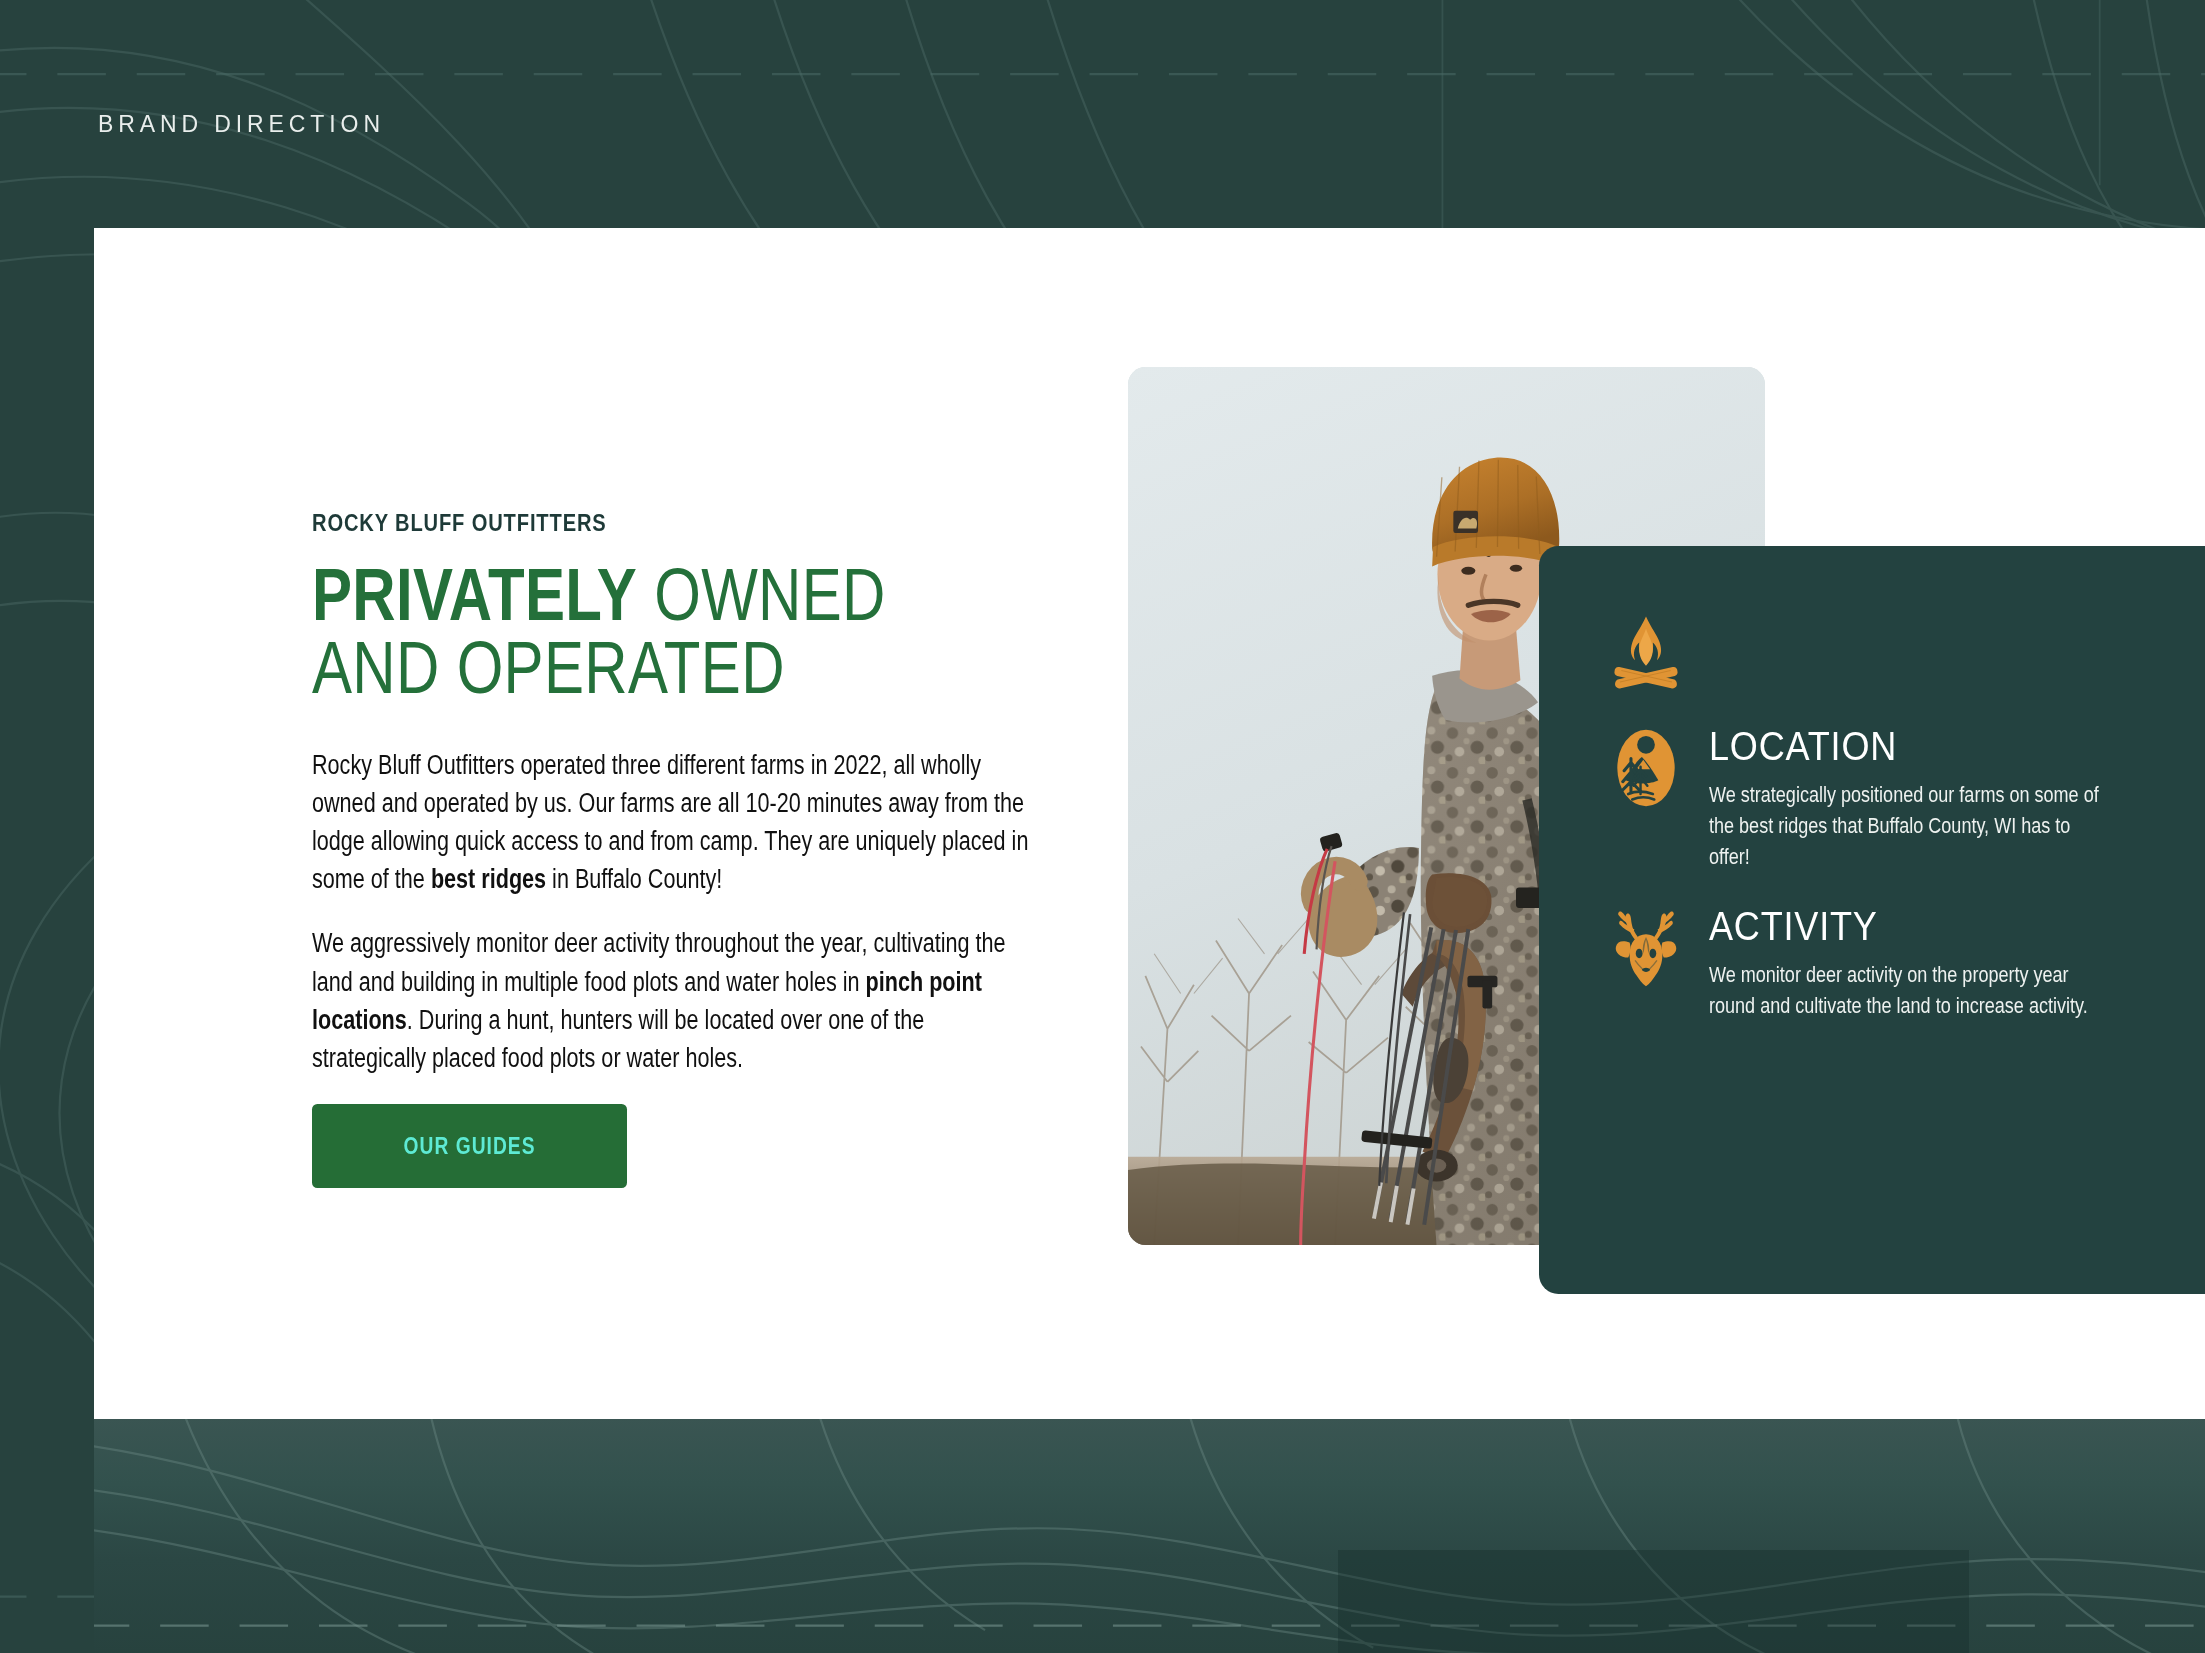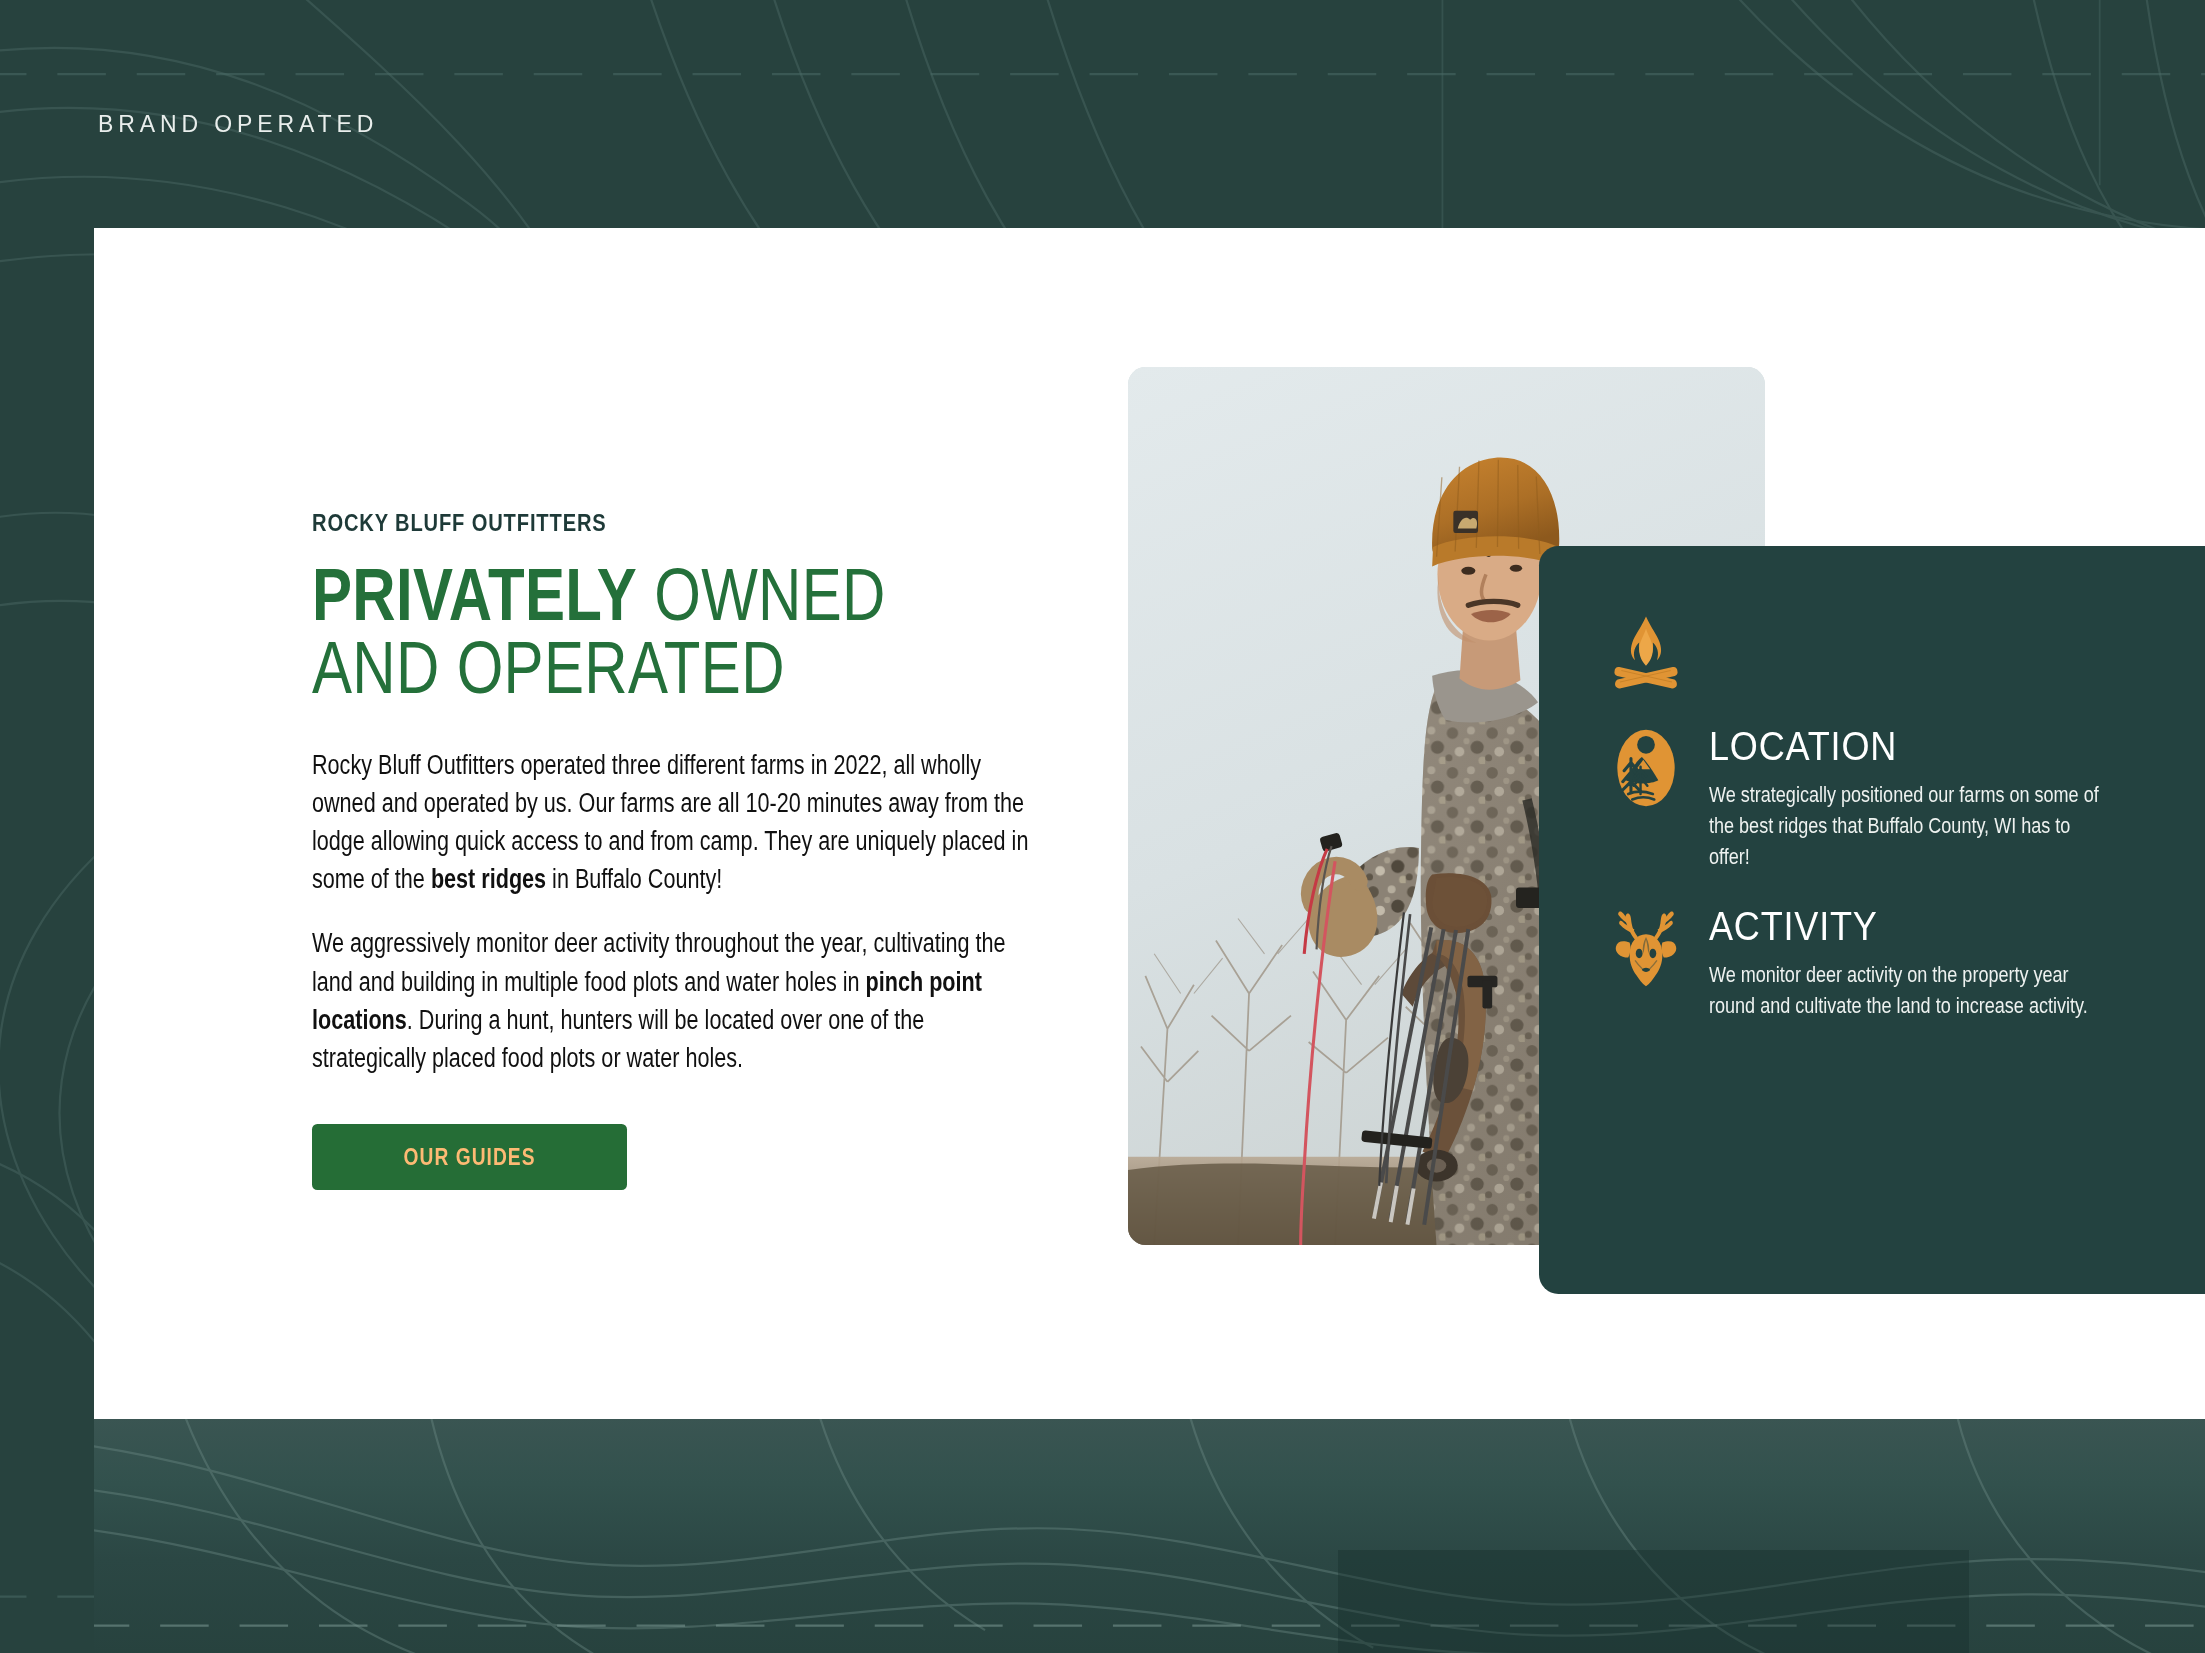--- a/index.html
+++ b/index.html
@@ -100,26 +100,26 @@
     transform:scaleX(.80);
     transform-origin:left top;
     width:900px;
   }
   .para.p1{ margin-top:42px; }
   .para.p2{ margin-top:25.6px; }
   .para b{ font-weight:700; }
 
   .btn-guides{
     display:block;
-    margin-top:46px;
-    width:315px; height:66px;
+    margin-top:26px;
+    width:315px; height:84px;
     background:#256d36;
     border:none;
     border-radius:5.3px;
-    color:#fdba74;
+    color:#5eead4;
     font-size:24px;
     font-weight:700;
     letter-spacing:1.3px;
     cursor:pointer;
     font-family:"Liberation Sans", sans-serif;
   }
   .btn-guides span{
     display:inline-block;
     transform:scaleX(.80);
   }
@@ -216,21 +216,21 @@
     <g stroke="#4a6b66" stroke-width="4" opacity="0.4">
       <line x1="3270" y1="-20" x2="3270" y2="700"></line>
       <line x1="4760" y1="-20" x2="4760" y2="420"></line>
       <line x1="1560" y1="3200" x2="1560" y2="3790"></line>
       <line x1="5000" y1="3180" x2="5000" y2="3790"></line>
     </g>
   </svg>
 </div>
 
 <div class="header-bar">
-  <div class="hdr-label hdr-left">BRAND OPERATED</div>
+  <div class="hdr-label hdr-left">BRAND DIRECTION</div>
 
 </div>
 
 <div class="reflection">
   <div class="refl-fill"></div>
   <svg viewBox="0 0 5407 534" preserveAspectRatio="none">
     <g fill="none" stroke="#6e8c87" stroke-width="5" opacity="0.4">
       <path d="M-30,60 C400,120 760,300 1120,330 C1480,360 1820,240 2180,250 C2540,260 2900,400 3260,420 C3620,440 3980,330 4340,320 C4700,310 5100,400 5440,470"></path>
       <path d="M-30,160 C380,210 720,370 1080,400 C1440,430 1800,320 2160,330 C2520,340 2880,470 3240,490 C3600,510 3960,410 4320,400 C4680,390 5080,470 5440,534"></path>
       <path d="M-30,250 C360,300 700,440 1060,470 C1420,500 1780,410 2140,420 C2500,430 2860,534 3220,534"></path>

